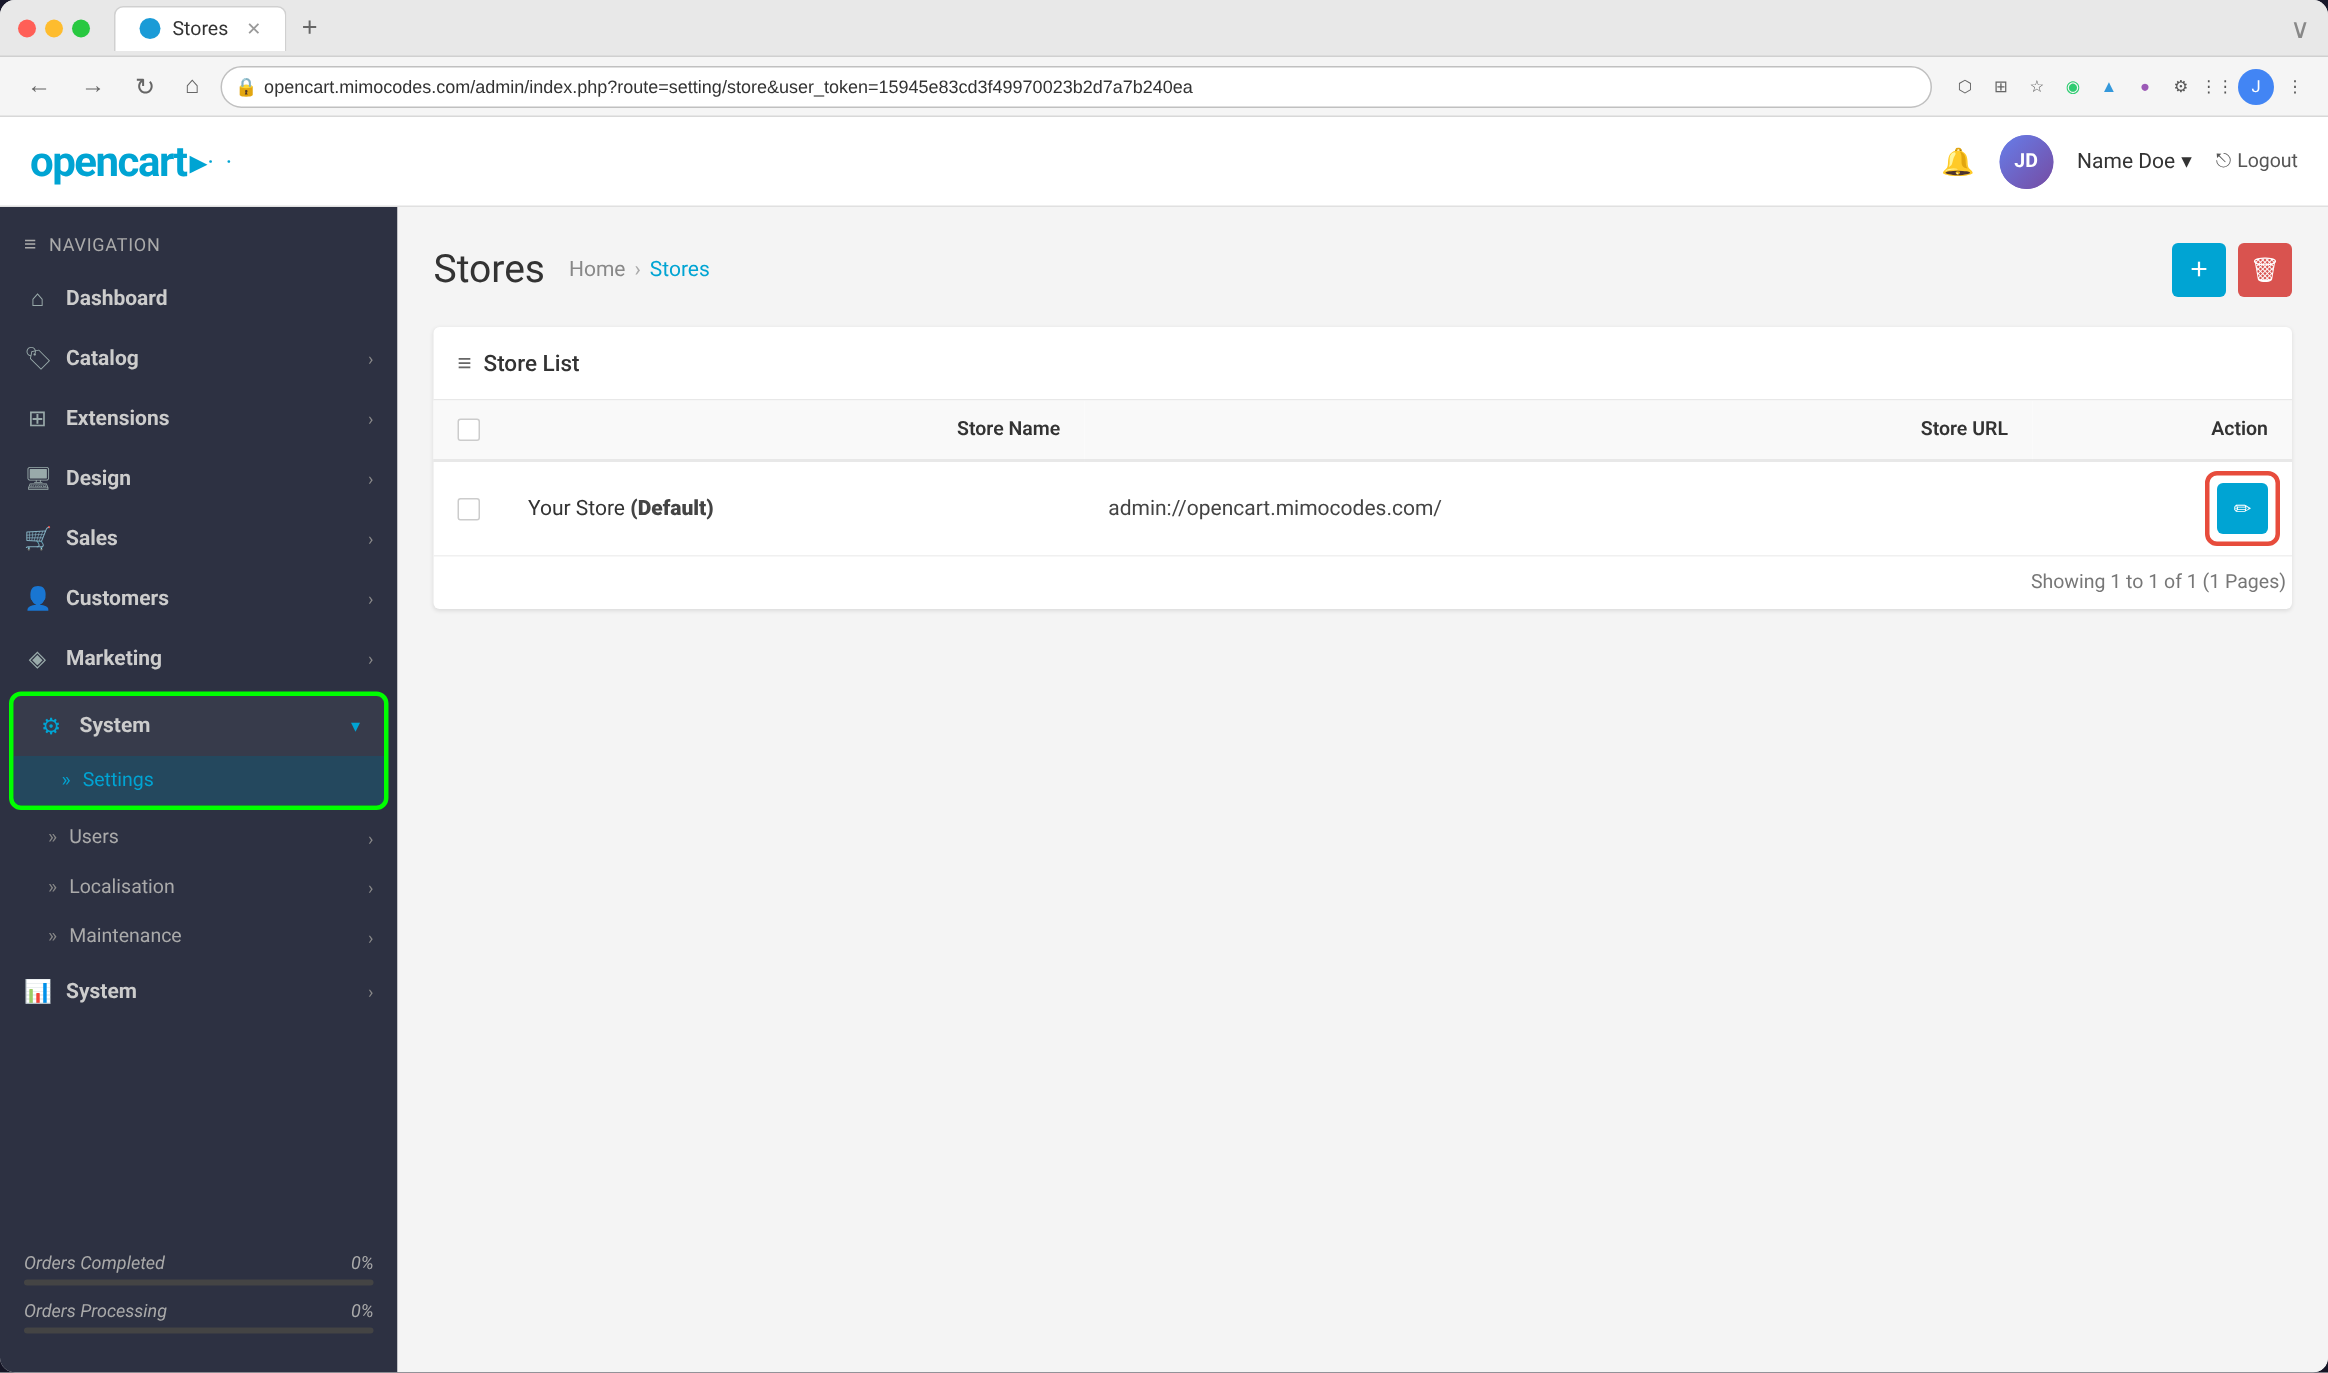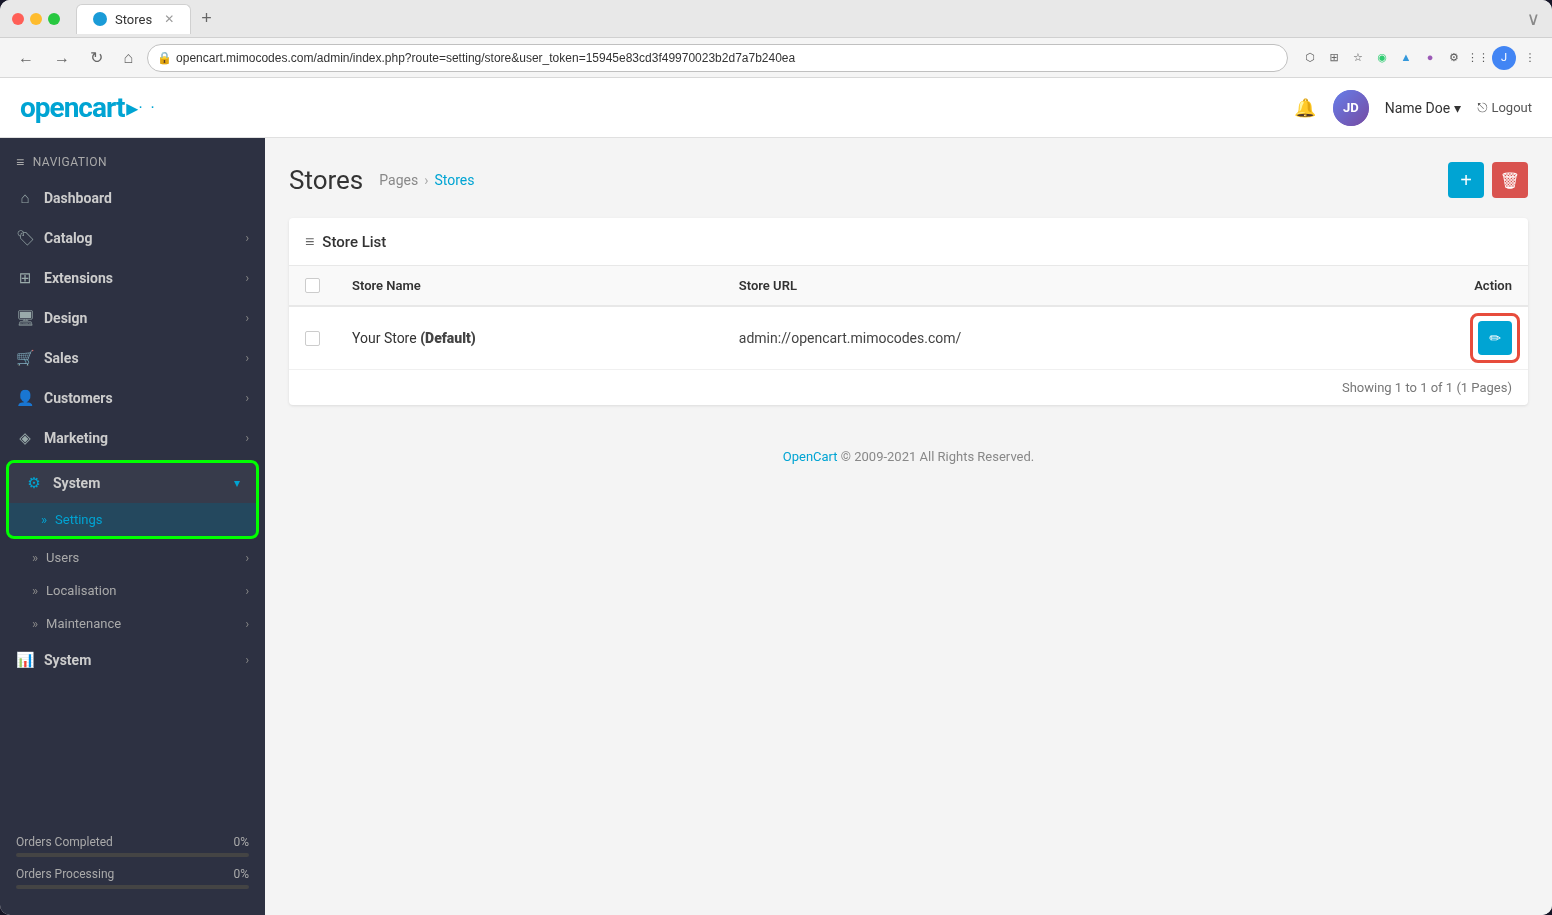--- a/index.html
+++ b/index.html
@@ -55,21 +55,21 @@
 
     
     .green-highlight { border: 3px solid #00ff00; border-radius: 8px; margin: 2px 6px; overflow: hidden; }
     .sub-item { display: flex; align-items: center; padding: 9px 16px 9px 32px; color: #ccc; cursor: pointer; font-size: 13px; gap: 8px; }
     .sub-item.active { background: rgba(0, 164, 211, 0.2); color: #00a4d3; }
     .sub-item-icon { color: #00a4d3; font-size: 13px; }
 
     .sub-item-2 { display: flex; align-items: center; padding: 9px 16px 9px 32px; color: #aaa; cursor: pointer; font-size: 13px; gap: 8px; }
 
     
-    .sidebar-bottom { margin-top: auto; padding: 12px 16px 16px; }
+    .sidebar-bottom { margin-top: auto; padding: 12px 16px 16px; font-style: italic; }
     .progress-item { margin-bottom: 10px; }
     .progress-label { display: flex; justify-content: space-between; color: #aaa; font-size: 12px; margin-bottom: 4px; }
     .progress-bar { height: 4px; background: #444; border-radius: 2px; overflow: hidden; }
     .progress-fill { height: 100%; background: #00a4d3; border-radius: 2px; }
 
     
     .main-content { flex: 1; background: #f4f4f4; overflow-y: auto; padding: 24px; }
     .page-header { display: flex; align-items: center; justify-content: space-between; margin-bottom: 20px; }
     .page-title-area { display: flex; align-items: center; gap: 16px; }
     .page-title { font-size: 26px; font-weight: 400; color: #333; }
@@ -81,35 +81,35 @@
     .btn-add { background: #00a4d3; color: white; border: none; width: 36px; height: 36px; border-radius: 4px; font-size: 20px; cursor: pointer; display: flex; align-items: center; justify-content: center; }
     .btn-delete { background: #d9534f; color: white; border: none; width: 36px; height: 36px; border-radius: 4px; font-size: 16px; cursor: pointer; display: flex; align-items: center; justify-content: center; }
 
     
     .card { background: #fff; border-radius: 4px; box-shadow: 0 1px 3px rgba(0,0,0,0.1); margin-bottom: 20px; }
     .card-header { padding: 14px 16px; border-bottom: 1px solid #e8e8e8; display: flex; align-items: center; gap: 8px; font-size: 15px; color: #333; font-weight: 500; }
     .card-header-icon { color: #666; font-size: 16px; }
 
     
     .table { width: 100%; border-collapse: collapse; }
-    .table th { background: #f9f9f9; padding: 12px 16px; text-align: left; font-size: 13px; font-weight: 600; color: #333; border-bottom: 2px solid #e8e8e8; }
+    .table th { background: #f9f9f9; padding: 12px 16px; text-align: right; font-size: 13px; font-weight: 600; color: #333; border-bottom: 2px solid #e8e8e8; }
     .table th.action-col { text-align: right; }
     .table td { padding: 14px 16px; border-bottom: 1px solid #f0f0f0; font-size: 14px; color: #444; }
     .table tr:last-child td { border-bottom: none; }
     .table .checkbox-col { width: 40px; }
     .store-name { color: #333; }
     .store-default { font-weight: bold; }
     .action-td { text-align: right; }
 
     
     .btn-edit-container { display: inline-block; position: relative; }
     .btn-edit { background: #00a4d3; color: white; border: none; width: 34px; height: 34px; border-radius: 4px; font-size: 14px; cursor: pointer; display: flex; align-items: center; justify-content: center; }
     .red-circle { position: absolute; top: -8px; left: -8px; right: -8px; bottom: -8px; border: 3px solid #e74c3c; border-radius: 8px; pointer-events: none; }
 
-    .pagination-info { text-align: right; padding: 10px 16px; font-size: 13px; color: #777; border-top: 1px solid #f0f0f0; }
+    .pagination-info { text-align: right; padding: 10px 4px; font-size: 13px; color: #777; border-top: 1px solid #f0f0f0; }
 
     
     .app-footer { text-align: center; padding: 24px; color: #888; font-size: 13px; }
     .footer-link { color: #00a4d3; text-decoration: none; cursor: pointer; }
 
     
     .cb { width: 15px; height: 15px; border: 1px solid #ccc; border-radius: 2px; background: #fff; cursor: pointer; }
   </style>
 </head>
 <body>
@@ -288,21 +288,21 @@
           </div>
         </div>
       </div>
 
       <div class="main-content">
 
         <div class="page-header">
           <div class="page-title-area">
             <h1 class="page-title">Stores</h1>
             <div class="breadcrumb">
-              <span class="breadcrumb-link">Pages</span>
+              <span class="breadcrumb-link">Home</span>
               <span class="breadcrumb-sep">›</span>
               <span class="breadcrumb-current">Stores</span>
             </div>
           </div>
           <div class="header-actions">
             <button class="btn-add">+</button>
             <button class="btn-delete">🗑</button>
           </div>
         </div>
 
@@ -338,18 +338,17 @@
                     <div class="red-circle"></div>
                   </div>
                 </td>
               </tr>
             </tbody>
           </table>
           <div class="pagination-info">Showing 1 to 1 of 1 (1 Pages)</div>
         </div>
 
         <div class="app-footer">
-          <div><span class="footer-link">OpenCart</span> © 2009-2021 All Rights Reserved.</div>
         </div>
       </div>
     </div>
   </div>
 </div>
 
 </body></html>

